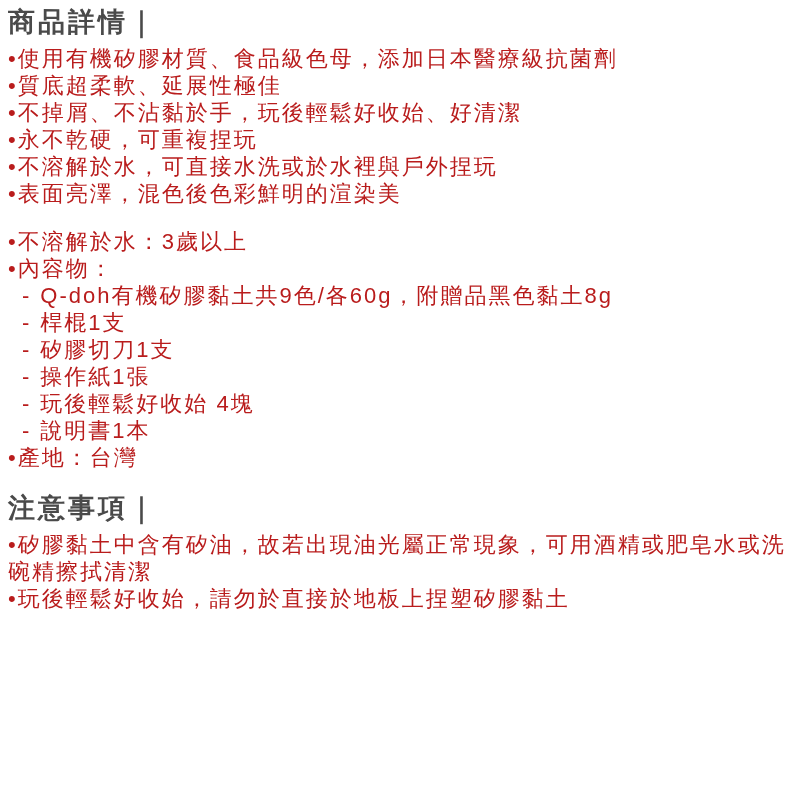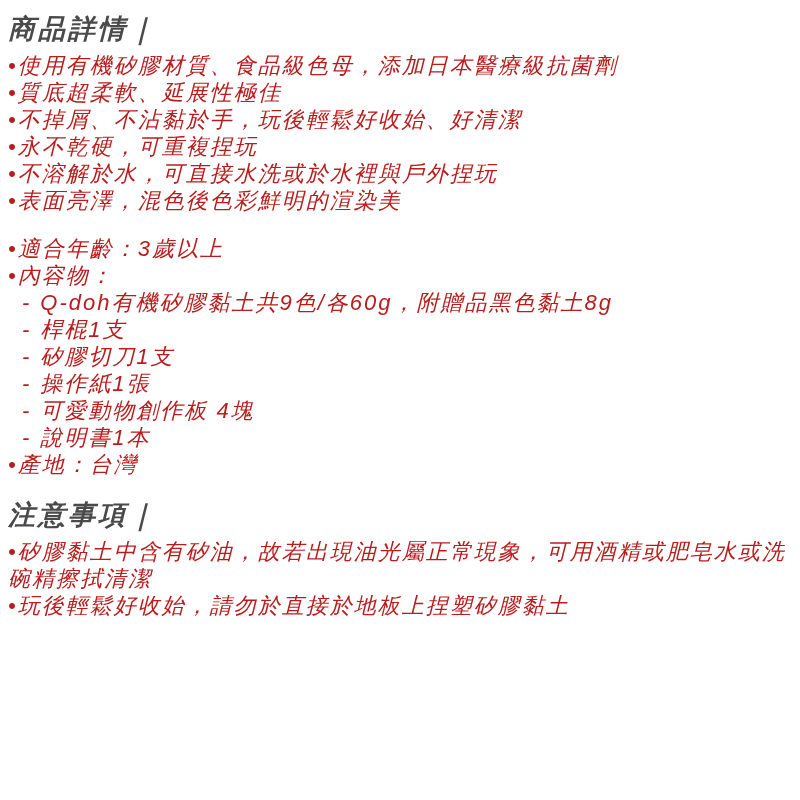--- a/index.html
+++ b/index.html
@@ -11,22 +11,21 @@
     height: 800px;
     overflow: hidden;
     background: #ffffff;
     font-family: "Liberation Sans", "DejaVu Sans", sans-serif;
     color: #4d4d4d;
   }
   .page {
     box-sizing: border-box;
     width: 800px;
     height: 800px;
-    padding: 13px 8px 0 8px;
-    font-style: italic;
+    padding: 6px 8px 0 8px;
   }
   section {
     margin: 0 0 21px 0;
   }
   .sec-title {
     margin: 0 0 6px 0;
     font-size: 27px;
     line-height: 33px;
     font-weight: bold;
     letter-spacing: 3px;
@@ -57,27 +56,27 @@
     <h2 class="sec-title">商品詳情｜</h2>
     <div class="line"><span class="marker">•</span><span>使用有機矽膠材質、食品級色母，添加日本醫療級抗菌劑</span></div>
     <div class="line"><span class="marker">•</span><span>質底超柔軟、延展性極佳</span></div>
     <div class="line"><span class="marker">•</span><span>不掉屑、不沾黏於手，玩後輕鬆好收始、好清潔</span></div>
     <div class="line"><span class="marker">•</span><span>永不乾硬，可重複捏玩</span></div>
     <div class="line"><span class="marker">•</span><span>不溶解於水，可直接水洗或於水裡與戶外捏玩</span></div>
     <div class="line"><span class="marker">•</span><span>表面亮澤，混色後色彩鮮明的渲染美</span></div>
   </section>
 
   <section>
-    <div class="line"><span class="marker">•</span><span>適合年齡：3歲以上</span></div>
+    <div class="line"><span class="marker">•</span><span>不溶解於水：3歲以上</span></div>
     <div class="line"><span class="marker">•</span><span>內容物：</span></div>
     <div class="line sub"><span class="marker">-</span><span>Q-doh有機矽膠黏土共9色/各60g，附贈品黑色黏土8g</span></div>
     <div class="line sub"><span class="marker">-</span><span>桿棍1支</span></div>
     <div class="line sub"><span class="marker">-</span><span>矽膠切刀1支</span></div>
     <div class="line sub"><span class="marker">-</span><span>操作紙1張</span></div>
-    <div class="line sub"><span class="marker">-</span><span>可愛動物創作板 4塊</span></div>
+    <div class="line sub"><span class="marker">-</span><span>玩後輕鬆好收始 4塊</span></div>
     <div class="line sub"><span class="marker">-</span><span>說明書1本</span></div>
     <div class="line"><span class="marker">•</span><span>產地：台灣</span></div>
   </section>
 
   <section>
     <h2 class="sec-title">注意事項｜</h2>
     <div class="line"><span class="marker">•</span><span>矽膠黏土中含有矽油，故若出現油光屬正常現象，可用酒精或肥皂水或洗碗精擦拭清潔</span></div>
     <div class="line"><span class="marker">•</span><span>玩後輕鬆好收始，請勿於直接於地板上捏塑矽膠黏土</span></div>
   </section>
 

